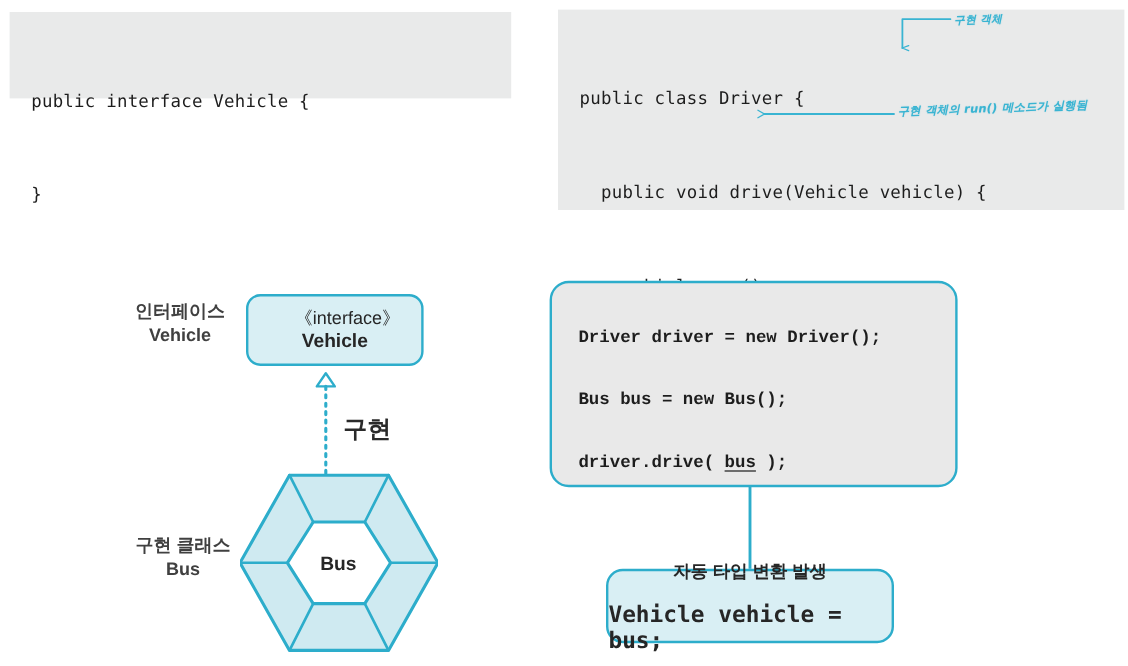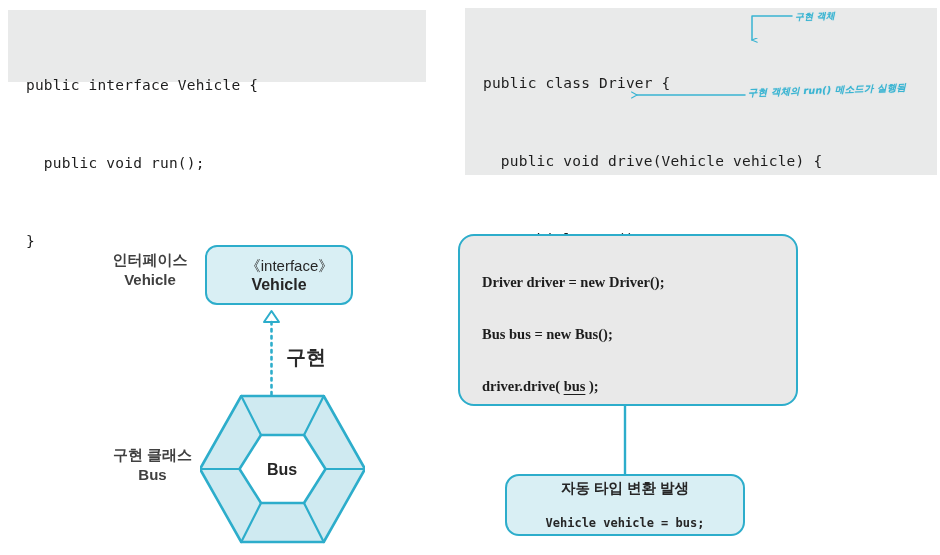--- a/index.html
+++ b/index.html
@@ -62,48 +62,47 @@
     position:absolute;left:286px;top:344px;font-size:20px;font-weight:700;color:#2a2a2a;
   }
 
   
   #hexnut{position:absolute;left:200px;top:394px;width:165px;height:150px;}
 
   
   #panel-code{
     position:absolute;left:458px;top:234px;width:340px;height:172px;
     background:#e9e9e9;border:2.4px solid #2dadcb;border-radius:16px;box-sizing:border-box;
-    font-family:Liberation Serif, serif;
+    font-family:Liberation Mono, monospace;
     font-size:14.5px;font-weight:700;color:#1d1d1d;white-space:pre;
     padding:20px 0 0 22px;line-height:52px;
   }
   #panel-code u{text-decoration:underline;text-underline-offset:3px;}
 
   
   #callout{
     position:absolute;left:505px;top:474px;width:240px;height:62px;
     background:#d9eff4;border:2.4px solid #2dadcb;border-radius:14px;box-sizing:border-box;
     display:flex;flex-direction:column;align-items:center;justify-content:center;
     color:#262626;
     gap:13px;
   }
   #callout .ko{font-size:14.5px;font-weight:700;line-height:22px;}
   #callout .code{
     font-family:"DejaVu Sans Mono","Liberation Mono",monospace;
-    font-size:12px;font-weight:700;line-height:22px;
+    font-size:19px;font-weight:700;line-height:22px;
   }
 </style>
 </head>
 <body>
 
 <div class="stage">
 
   <div class="codebox" id="code-interface">
     <span class="codeline">public interface Vehicle {</span>
-    <span class="codeline">  public void run();</span>
     <span class="codeline">}</span>
   </div>
 
   <div class="codebox" id="code-driver">
     <span class="codeline">public class Driver {</span>
     <span class="codeline">  public void drive(Vehicle vehicle) {</span>
     <span class="codeline">    vehicle.run();</span>
     <span class="codeline">  }</span>
     <span class="codeline">}</span>
   </div>

